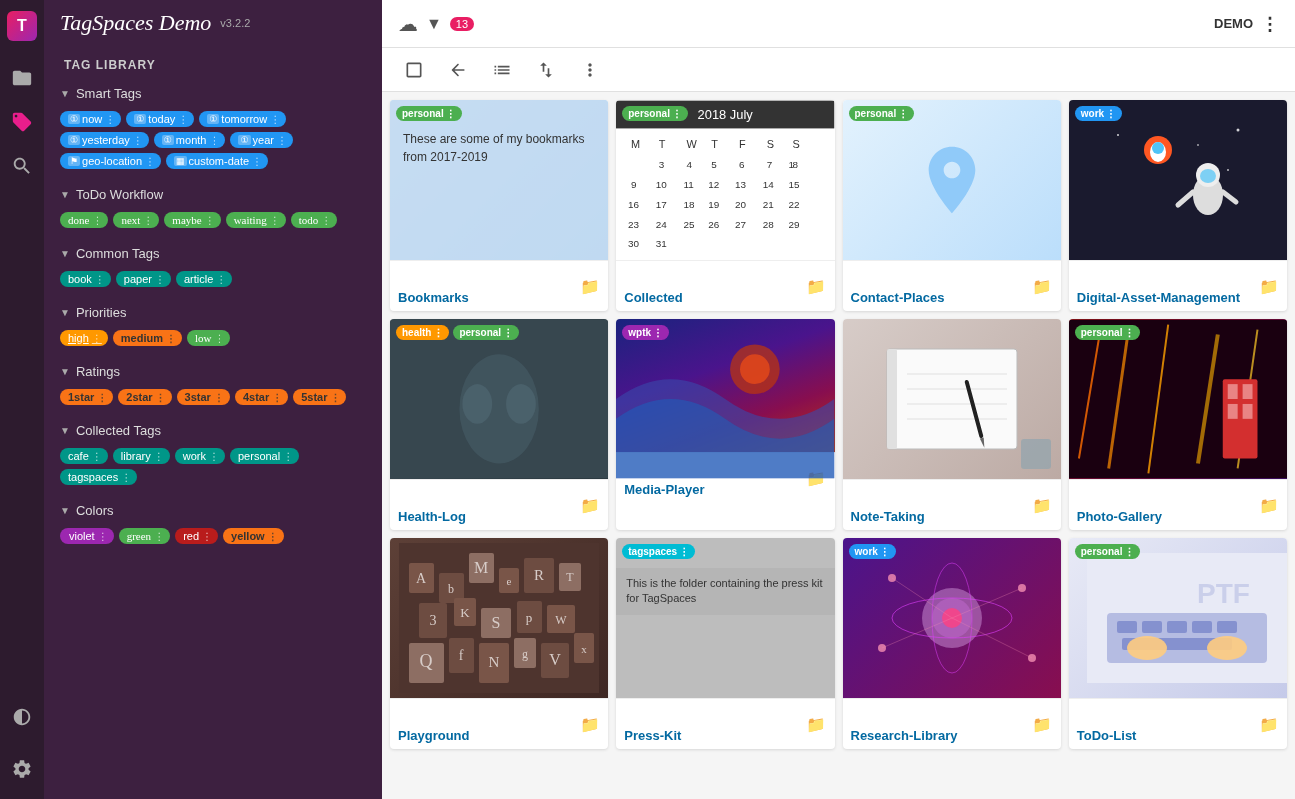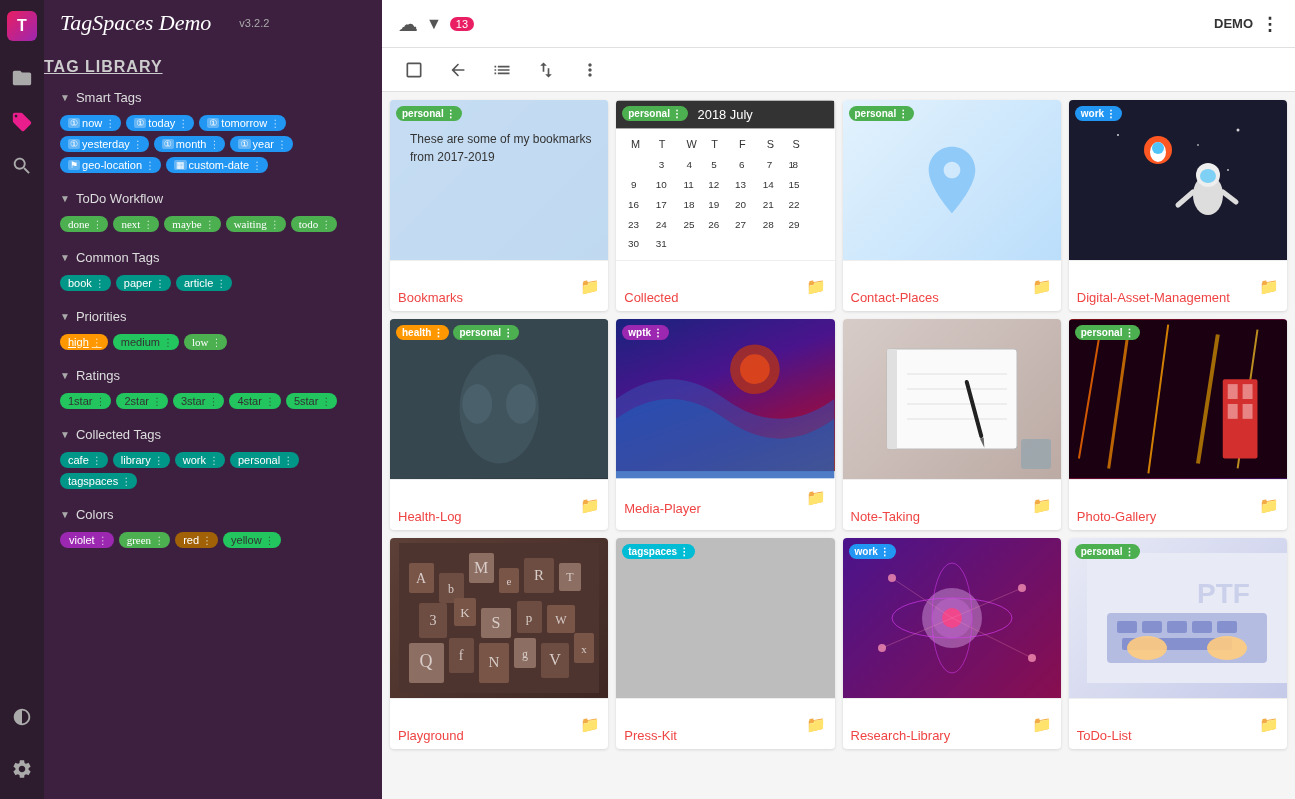--- a/index.html
+++ b/index.html
@@ -26,34 +26,33 @@
     
     .tag-panel {
       width: 338px;
       background: #3d2040;
       color: #fff;
       overflow-y: auto;
       flex-shrink: 0;
       padding-bottom: 20px;
     }
     .tag-panel-header {
-      padding: 14px 16px 8px 0;
-      font-size: 16px;
+      padding: 14px 16px 8px 20px;
+      font-size: 12px;
       font-weight: bold;
       letter-spacing: 1px;
       color: #ccc;
-      text-decoration: underline;
     }
 
     
     .app-title {
       padding: 10px 16px 8px 16px;
       display: flex;
       align-items: center;
-      gap: 24px;
+      gap: 5px;
       text-align: center;
     }
     .app-title .logo-text {
       font-size: 22px;
       font-style: italic;
       color: #fff;
       font-family: Georgia, serif;
     }
     .app-title .version {
       font-size: 11px;
@@ -95,22 +94,22 @@
       white-space: nowrap;
     }
     .tag .tag-dots {
       margin-left: 3px;
       font-size: 10px;
       opacity: 0.7;
     }
     .tag-blue { background: #2196F3; color: #fff; }
     .tag-green { background: #4CAF50; color: #fff; font-family: Liberation Serif, serif; }
     .tag-orange { background: #FF9800; color: #fff; text-decoration: underline; }
-    .tag-red { background: #a16207; color: #fff; }
-    .tag-yellow { background: #22c55e; color: #333; }
+    .tag-red { background: #b91c1c; color: #fff; }
+    .tag-yellow { background: #f97316; color: #333; font-weight: bold; }
     .tag-teal { background: #009688; color: #fff; }
     .tag-purple { background: #9C27B0; color: #fff; padding-left: 9px; }
 
     
     .main-content {
       flex: 1;
       display: flex;
       flex-direction: column;
       background: #fff;
       overflow: hidden;
@@ -206,22 +205,22 @@
 
     .grid-item-footer {
       padding: 6px 8px;
       display: flex;
       align-items: center;
       justify-content: space-between;
       border-top: 1px solid #eee;
     }
     .grid-item-name {
       font-size: 13px;
-      font-weight: 400;
-      color: #ef4444;
+      font-weight: 700;
+      color: #0369a1;
       margin-top: 23px;
     }
     .folder-icon {
       font-size: 16px;
       color: #FFA726;
     }
 
     
     .item-tags {
       position: absolute;
@@ -244,21 +243,21 @@
     .item-tag-work { background: #2196F3; color: #fff; }
     .item-tag-health { background: #FF9800; color: #fff; align-items: flex-end; }
     .item-tag-wptk { background: #9C27B0; color: #fff; }
     .item-tag-tagspaces { background: #00BCD4; color: #fff; }
 
     
     .text-overlay {
       position: absolute;
       top: 0; left: 0; right: 0; bottom: 0;
       background: rgba(200, 220, 240, 0.85);
-      padding: 30px 12px 12px 20px;
+      padding: 30px 12px 12px 13px;
       font-size: 12px;
       color: #333;
       line-height: 1.5;
     }
     .text-overlay-dark {
       position: absolute;
       top: 32px; left: 0; right: 0;
       background: rgba(0,0,0,0.5);
       padding: 6px 10px;
       font-size: 11px;
@@ -611,21 +610,21 @@
             <ellipse cx="132" cy="85" rx="15" ry="20" fill="#546e7a" opacity="0.5"></ellipse>
           </svg>
         </div>
         <div class="grid-item-footer">
           <span class="grid-item-name">Health-Log</span>
           <span class="folder-icon">📁</span>
         </div>
       </div>
 
       <div class="grid-item">
-        <div style="width:100%;height:152px;background: linear-gradient(160deg, #1a237e 0%, #4a148c 40%, #880e4f 70%, #bf360c 100%);position:relative;">
+        <div style="width:100%;height:133px;background: linear-gradient(160deg, #1a237e 0%, #4a148c 40%, #880e4f 70%, #bf360c 100%);position:relative;">
           <div class="item-tags">
             <span class="item-tag item-tag-wptk">wptk <span>⋮</span></span>
           </div>
 
           <svg width="100%" height="160" viewBox="0 0 220 160" style="position:absolute;top:0;left:0;">
             <path d="M0 80 Q55 40 110 80 Q165 120 220 80 L220 160 L0 160 Z" fill="#3949ab" opacity="0.6"></path>
             <path d="M0 100 Q55 60 110 100 Q165 140 220 100 L220 160 L0 160 Z" fill="#1565c0" opacity="0.5"></path>
             <circle cx="140" cy="50" r="25" fill="#bf360c" opacity="0.7"></circle>
             <circle cx="140" cy="50" r="15" fill="#e64a19" opacity="0.8"></circle>
           </svg>
@@ -734,20 +733,21 @@
           <span class="grid-item-name">Playground</span>
           <span class="folder-icon">📁</span>
         </div>
       </div>
 
       <div class="grid-item">
         <div style="width:100%;height:160px;background:#bdbdbd;position:relative;">
           <div class="item-tags">
             <span class="item-tag item-tag-tagspaces">tagspaces <span>⋮</span></span>
           </div>
+          <div style="position:absolute;top:30px;left:0;right:0;background:rgba(180,180,180,0.9);padding:8px 10px;font-size:11px;color:#333;line-height:1.4;">This is the folder containing the press kit for TagSpaces</div>
 
           <svg width="100%" height="160" viewBox="0 0 220 160" style="position:absolute;top:0;left:0;z-index:-1;">
             <rect width="220" height="160" fill="#bdbdbd"></rect>
             <line x1="10" y1="80" x2="210" y2="80" stroke="#9e9e9e" stroke-width="0.5"></line>
             <line x1="10" y1="95" x2="150" y2="95" stroke="#9e9e9e" stroke-width="0.5"></line>
             <line x1="10" y1="110" x2="160" y2="110" stroke="#9e9e9e" stroke-width="0.5"></line>
             <rect x="10" y="10" width="90" height="60" fill="#9e9e9e" opacity="0.4"></rect>
             <rect x="110" y="10" width="100" height="60" fill="#9e9e9e" opacity="0.3"></rect>
           </svg>
         </div>

